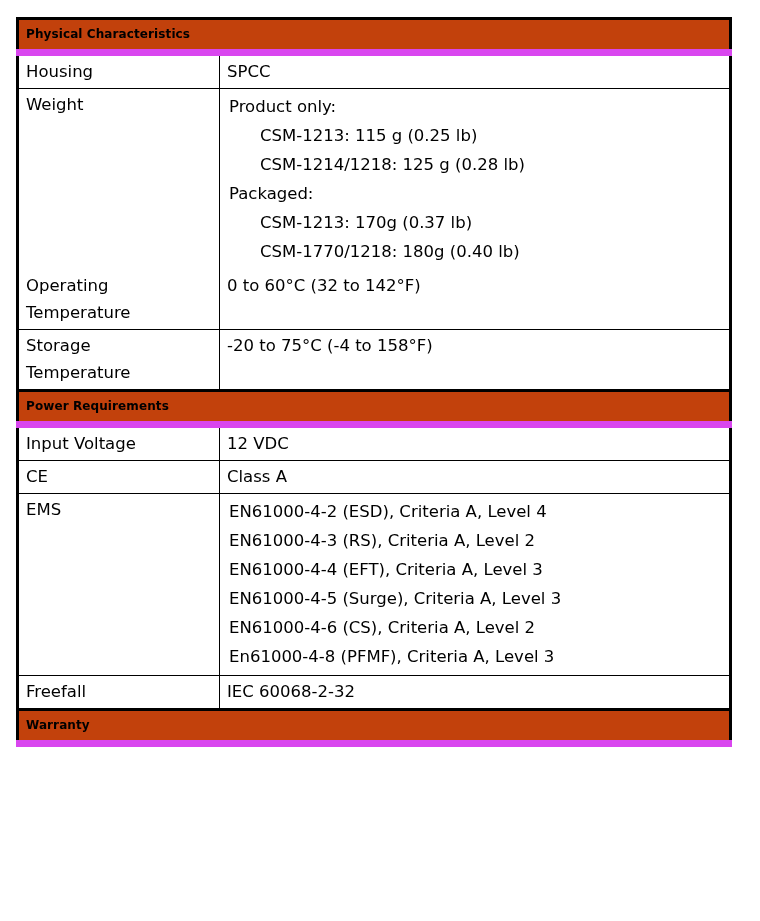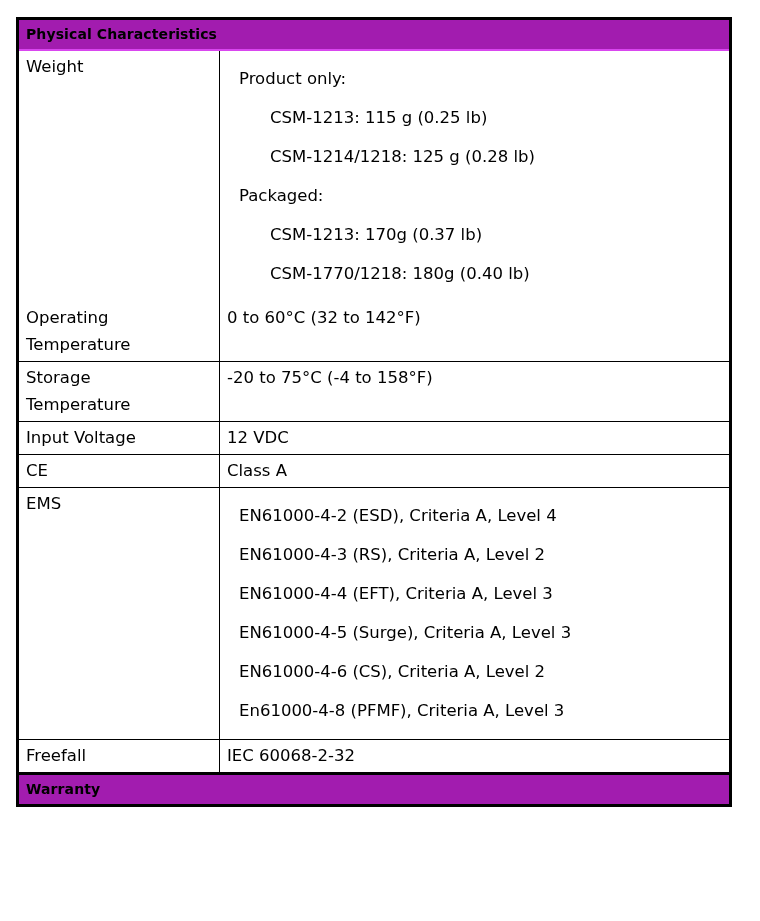--- a/index.html
+++ b/index.html
@@ -31,27 +31,27 @@
     border-right: 3px solid #000;
     border-top: 3px solid #000;
     border-bottom: 3px solid #000;
   }
 
   col.col-label { width: 202px; }
   col.col-value { width: 511px; }
 
   
   tr.section-row > th {
-    background: #a21caf;
+    background: #c2410c;
     font-weight: bold;
-    font-size: 14px;
+    font-size: 12px;
     text-align: left;
     padding: 2px 0 3px 7px;
     border-top: 3px solid #000;
-    border-bottom: 2px solid #d946ef;
+    border-bottom: 7px solid #d946ef;
     letter-spacing: 0.1px;
     line-height: 1.2;
     height: 24px;
     vertical-align: middle;
   }
   tr.section-row.first > th {
     border-top: none;
   }
 
   
@@ -74,35 +74,39 @@
     border-bottom: none;
   }
 
   .multiline { white-space: pre-line; }
 
   .sub-list {
     margin: 0;
     padding: 0;
     list-style: none;
   }
-  .sub-list li { margin: 12px; padding: 0; }
+  .sub-list li { margin: 2px; padding: 0; }
   .sub-list li.indent { padding-left: 31px; }
 </style>
 </head>
 <body>
 
 <div class="spec-sheet">
   <table class="spec-table">
     <colgroup>
       <col class="col-label">
       <col class="col-value">
     </colgroup>
     <tbody>
         <tr class="section-row first">
           <th colspan="2">Physical Characteristics</th>
+        </tr>
+        <tr class="data-row first-in-section">
+          <td class="cell-label multiline">Housing</td>
+          <td class="cell-value multiline">SPCC</td>
         </tr>
         <tr class="data-row last-in-section">
           <td class="cell-label multiline">Weight</td>
           <td class="cell-value">
             <ul class="sub-list">
               <li class="">Product only:</li>
               <li class="indent">CSM-1213: 115 g (0.25 lb)</li>
               <li class="indent">CSM-1214/1218: 125 g (0.28 lb)</li>
               <li class="">Packaged:</li>
               <li class="indent">CSM-1213: 170g (0.37 lb)</li>
@@ -112,20 +116,23 @@
         </tr>
         <tr class="data-row first-in-section">
           <td class="cell-label multiline">Operating
 Temperature</td>
           <td class="cell-value multiline">0 to 60°C (32 to 142°F)</td>
         </tr>
         <tr class="data-row">
           <td class="cell-label multiline">Storage
 Temperature</td>
           <td class="cell-value multiline">-20 to 75°C (-4 to 158°F)</td>
+        </tr>
+        <tr class="section-row">
+          <th colspan="2">Power Requirements</th>
         </tr>
         <tr class="data-row first-in-section">
           <td class="cell-label multiline">Input Voltage</td>
           <td class="cell-value multiline">12 VDC</td>
         </tr>
         <tr class="data-row first-in-section">
           <td class="cell-label multiline">CE</td>
           <td class="cell-value multiline">Class A</td>
         </tr>
         <tr class="data-row">

